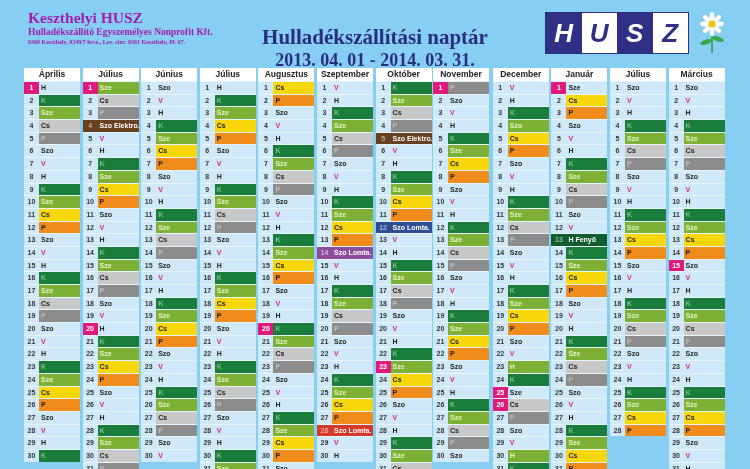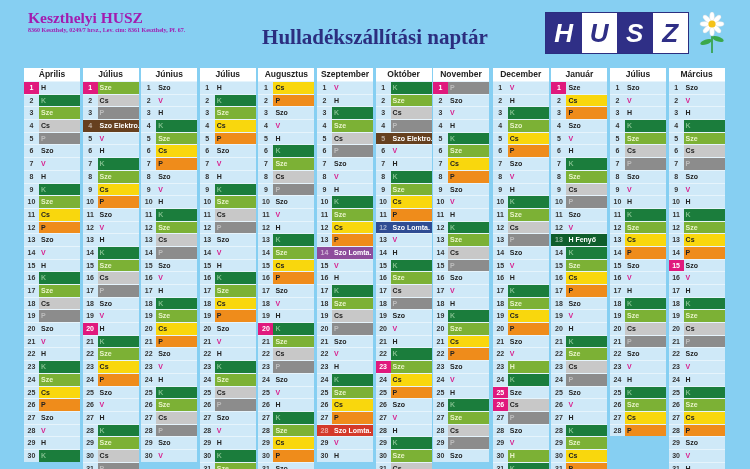--- a/index.html
+++ b/index.html
@@ -42,25 +42,27 @@
   .t-LomR { background:#d43a2a; color:#fff; }
   .t-Feny { background:#0f5e2c; color:#fff; }
   .t-HG { background:#7cb135; color:#e8f3c8; }
   .row-special .dnum { background:inherit; }
 </style>
 </head>
 <body>
 
 <div class="hdr-left">
   <div class="org">Keszthelyi HUSZ</div>
+  <div class="sub">Hulladékszállító Egyszemélyes Nonprofit Kft.</div>
   <div class="addr">8360 Keszthely, 0249/7 hrsz., Lev. cím: 8361 Keszthely, Pf. 67.</div>
 </div>
 
 <div class="hdr-title">
   <div class="t1">Hulladékszállítási naptár</div>
+  <div class="t2">2013. 04. 01 - 2014. 03. 31.</div>
 </div>
 
 <div class="logo">
   <span class="dk">H</span>
   <span class="lt">U</span>
   <span class="dk">S</span>
   <span class="lt">Z</span>
 </div>
 
 <svg class="daisy" viewBox="0 0 30 42">

